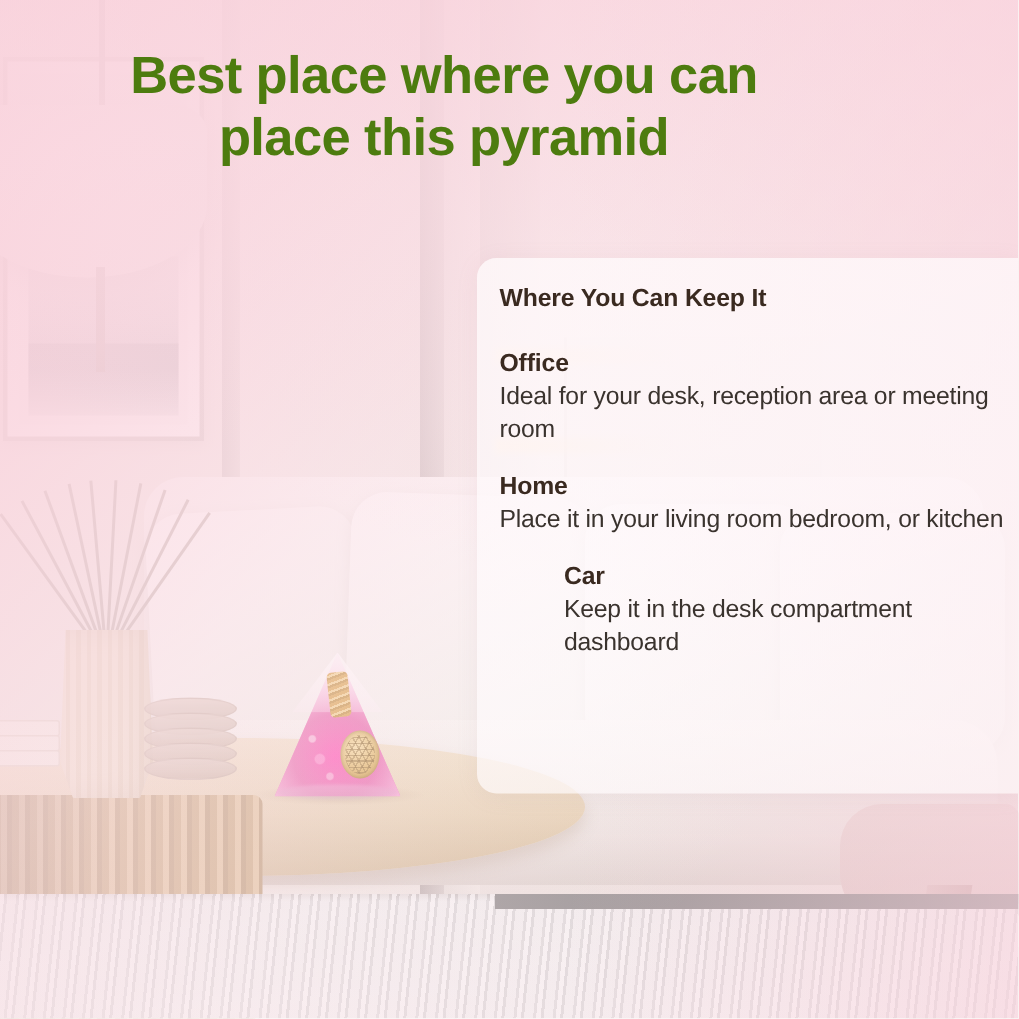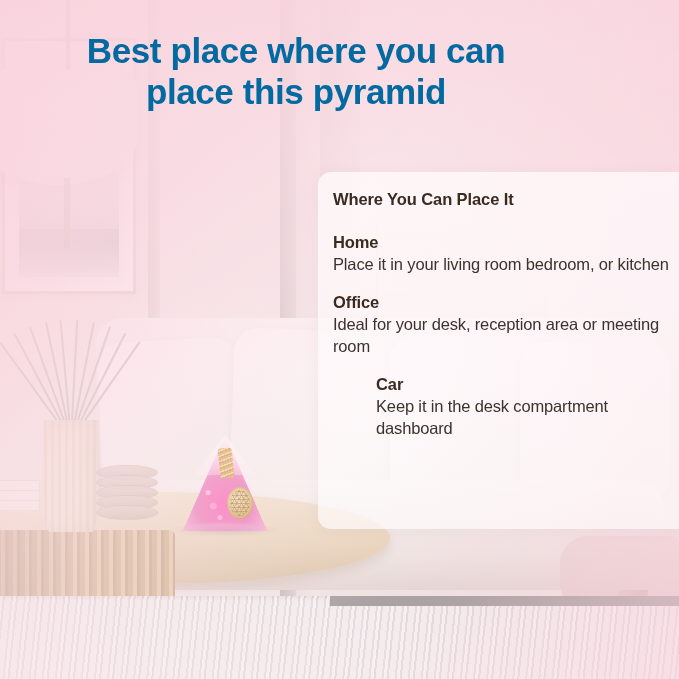--- a/index.html
+++ b/index.html
@@ -284,21 +284,21 @@
   .wash-right {
     position: absolute; right: 0; top: 0; width: 300px; height: 679px;
     background: linear-gradient(90deg, rgba(250,214,224,0), rgba(250,210,221,.55));
     pointer-events: none;
   }
 
   
   .headline {
     position: absolute; left: 0; top: 31px; width: 592px;
     text-align: center;
-    color: #0369a1;
+    color: #4d7c0f;
     font-size: 35px;
     line-height: 1.16;
     font-weight: 700;
     letter-spacing: -0.4px;
     padding: 0 70px;
     box-sizing: border-box;
   }
 
   
   .info-card {
@@ -426,32 +426,32 @@
 
     <div class="wash-a"></div>
     <div class="wash-b"></div>
     <div class="wash-right"></div>
   </div>
 
   <div class="headline">Best place where you can place this pyramid</div>
 
   <div class="info-card">
 
-    <div class="card-title">Where You Can Place It</div>
+    <div class="card-title">Where You Can Keep It</div>
+
+    <div class="sec">
+      <div class="sec-h">Office</div>
+      <div class="sec-b">Ideal for your desk, reception area or meeting room</div>
+    </div>
 
     <div class="sec">
       <div class="sec-h">Home</div>
       <div class="sec-b">Place it in your living room bedroom, or kitchen</div>
     </div>
 
     <div class="sec">
-      <div class="sec-h">Office</div>
-      <div class="sec-b">Ideal for your desk, reception area or meeting room</div>
-    </div>
-
-    <div class="sec">
       <div class="sec-h">Car</div>
       <div class="sec-b">Keep it in the desk compartment dashboard</div>
     </div>
 
   </div>
 
 </div>
 
 </body></html>

